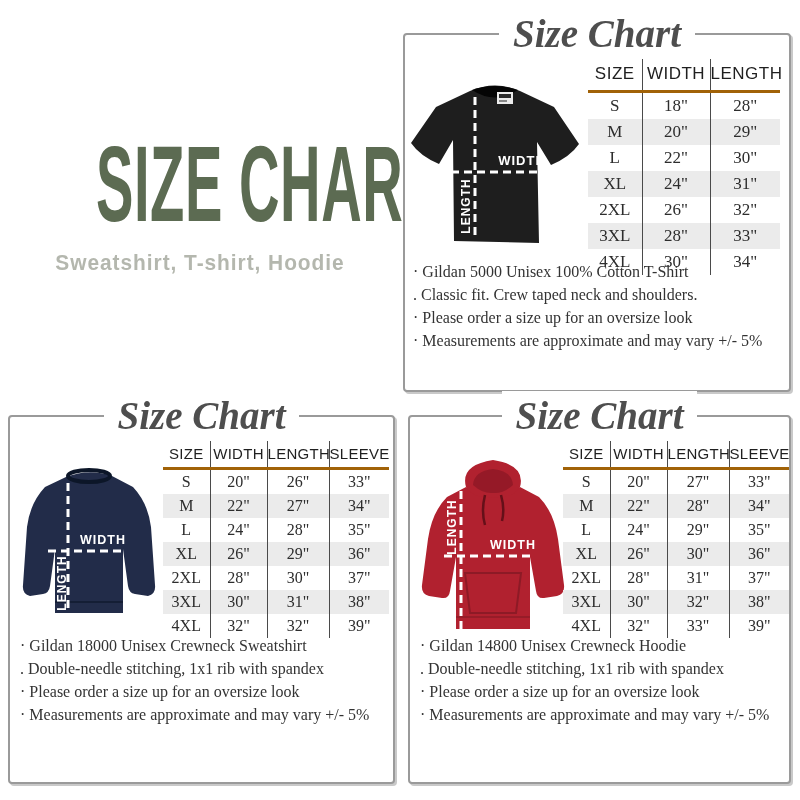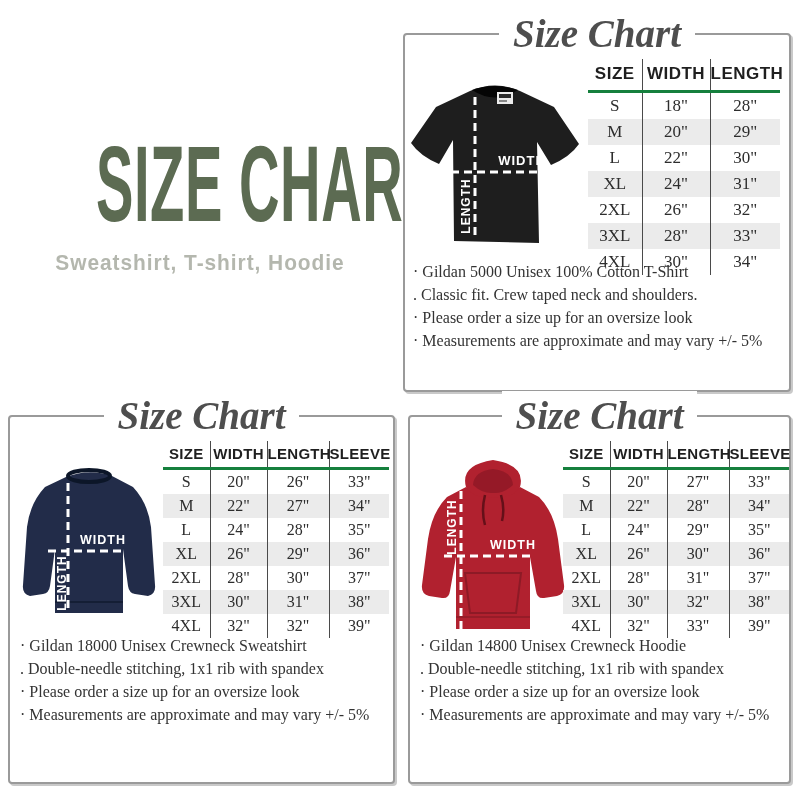--- a/index.html
+++ b/index.html
@@ -21,22 +21,22 @@
   .panel{position:absolute;border:2px solid #9a9a9a;border-radius:4px;background:#fff;
          box-shadow:2px 2px 0 #c9c9c9;}
   .panel-heading{position:absolute;top:-26px;left:50%;transform:translateX(-50%);
                  margin:0;background:#fff;padding:0 14px;white-space:nowrap;
                  font-family:"Liberation Serif",serif;font-style:italic;font-weight:700;
                  font-size:39px;line-height:50px;color:#4e4e4e;}
   .garment{position:absolute;}
 
   
   .size-table{position:absolute;border-collapse:collapse;table-layout:fixed;}
-  .size-table th{font-family:"Liberation Sans",sans-serif;font-weight:700;color:#1f1f1f;
-                 border-bottom:3px solid #15803d;text-align:center;}
+  .size-table th{font-family:"Liberation Sans",sans-serif;font-weight:400;color:#1f1f1f;
+                 border-bottom:3px solid #a16207;text-align:center;}
   .size-table td{font-family:"Liberation Serif",serif;color:#2d2d2d;text-align:center;}
   .size-table th + th,.size-table td + td{border-left:1.5px solid #4a4a4a;}
   .size-table tr.alt td{background:#ebebeb;}
   .t3{left:183px;top:24px;width:192px;}
   .t3 th{font-size:17px;letter-spacing:.5px;padding:5px 0 6px;}
   .t3 td{font-size:17px;height:24px;}
   .t4{left:153px;top:24px;width:226px;}
   .t4 th{font-size:15px;letter-spacing:.3px;padding:4px 0 5px;}
   .t4 td{font-size:16px;height:22px;}
 

